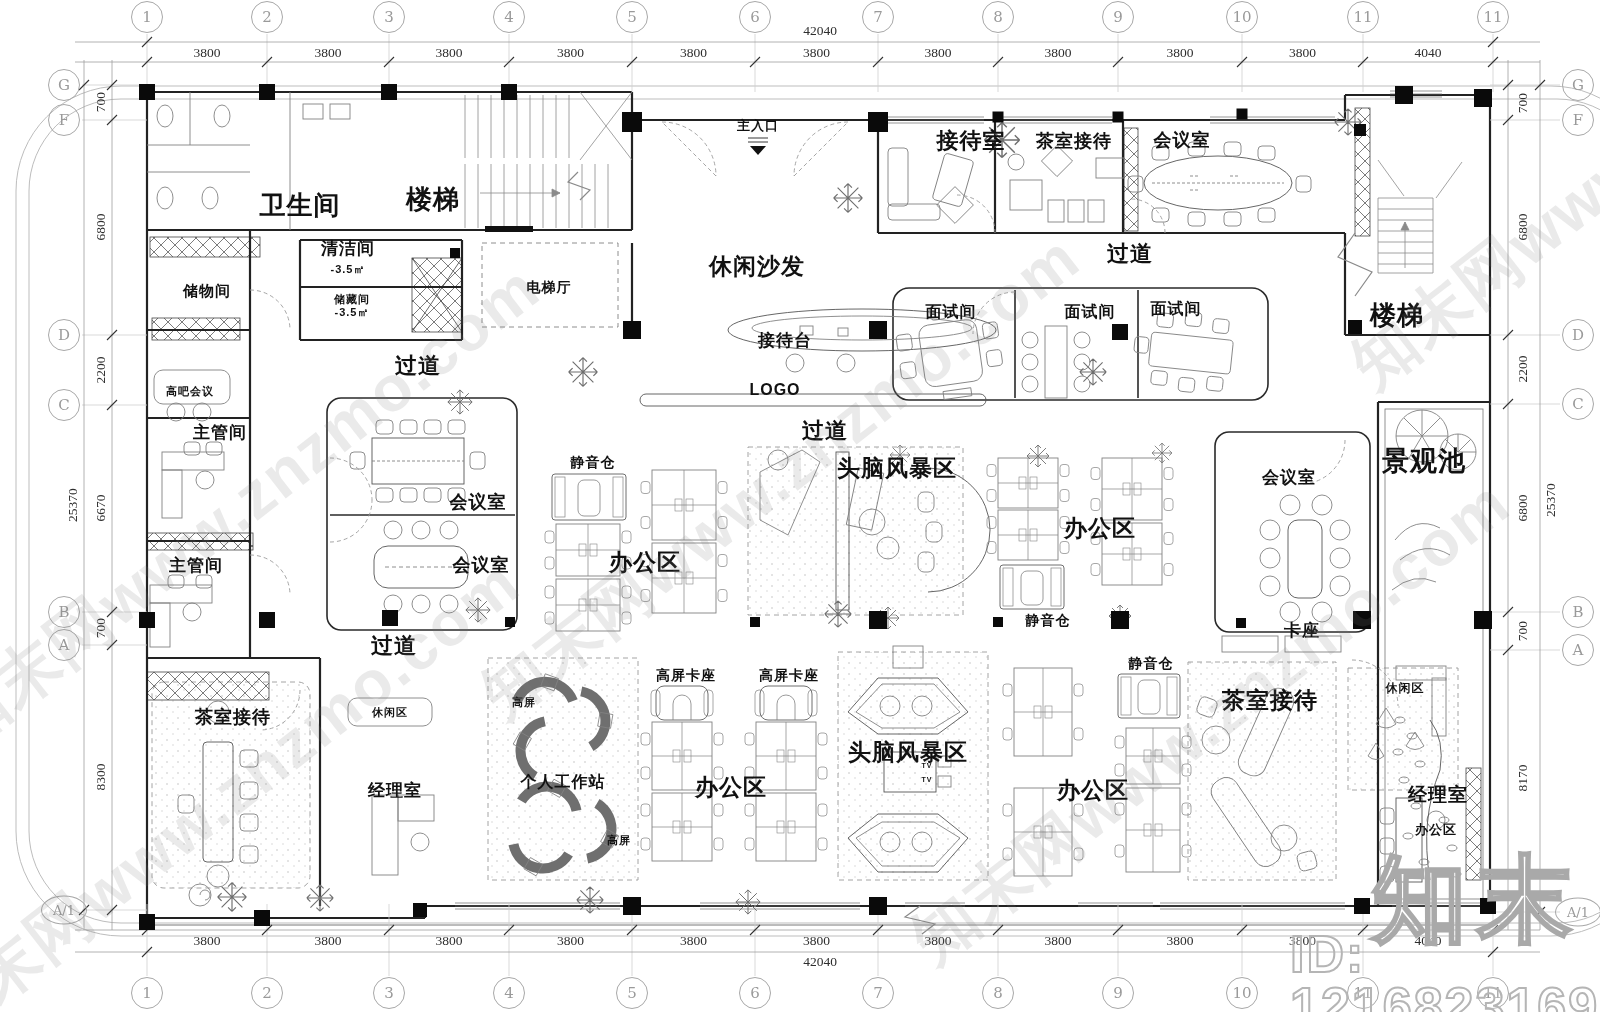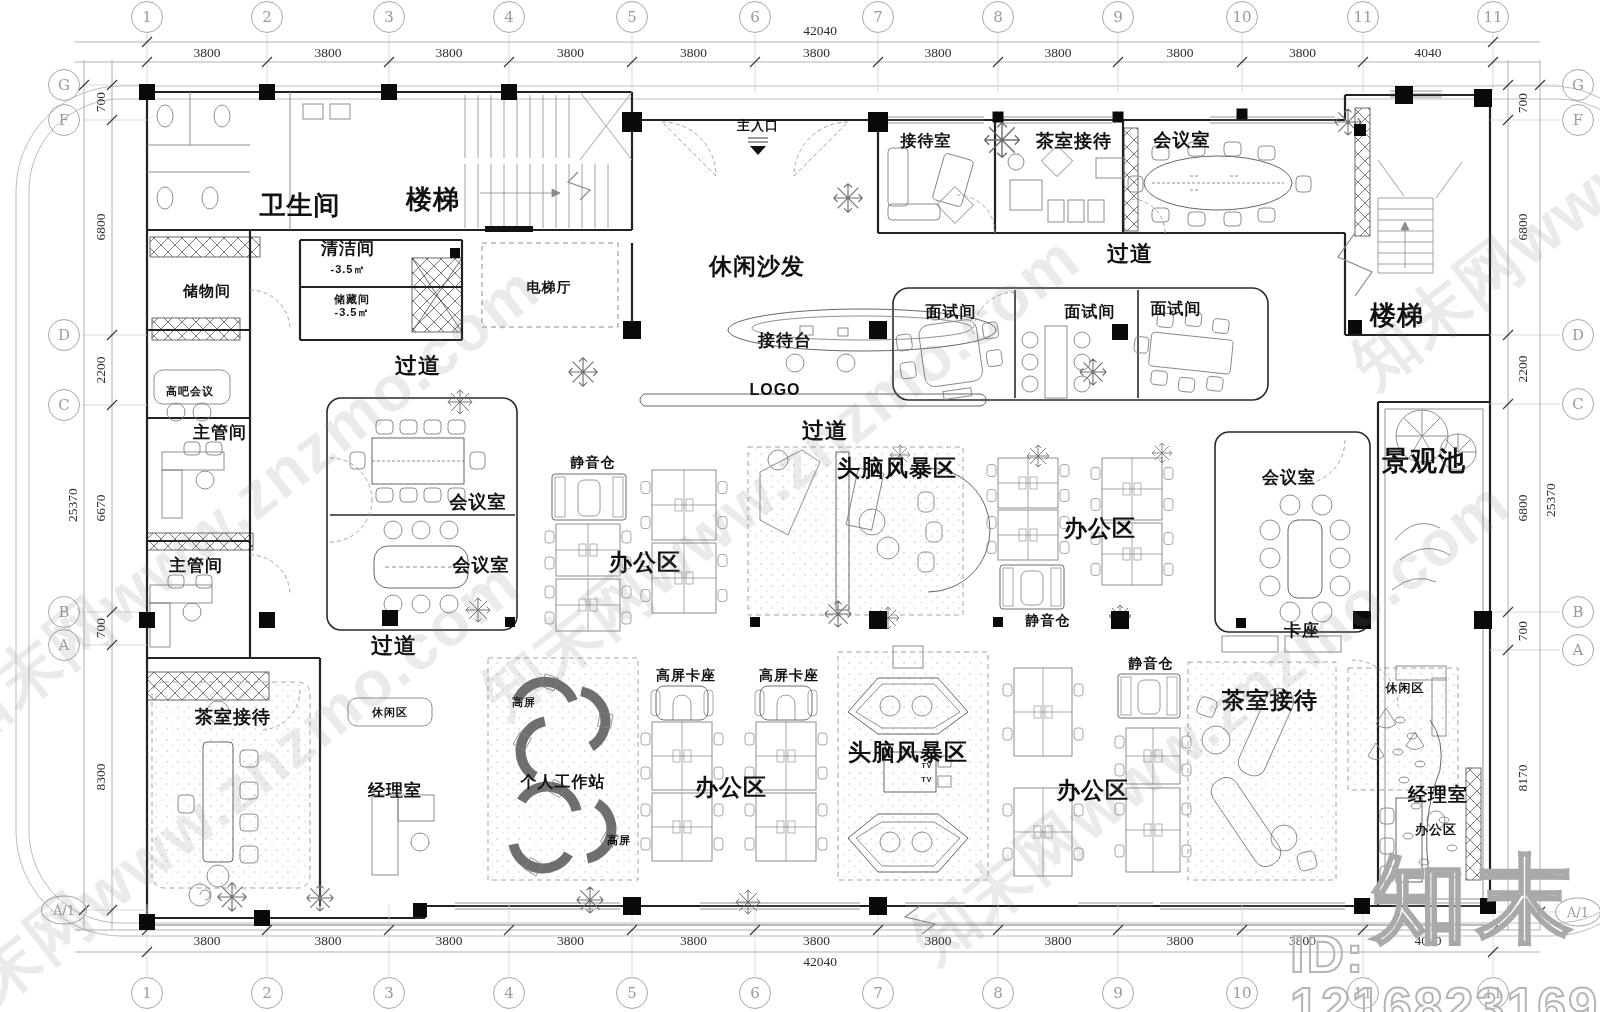--- a/index.html
+++ b/index.html
@@ -752,21 +752,21 @@
       <div class="abs lbl" style="left: 220px; top: 432px; font-size: 17px;">主管间</div>
       <div class="abs lbl" style="left: 196px; top: 565px; font-size: 17px;">主管间</div>
       <div class="abs lbl" style="left: 233px; top: 717px; font-size: 18px;">茶室接待</div>
       <div class="abs lbl" style="left: 390px; top: 712px; font-size: 11px;">休闲区</div>
       <div class="abs lbl" style="left: 395px; top: 790px; font-size: 17px;">经理室</div>
       <div class="abs lbl" style="left: 758px; top: 126px; font-size: 13px;">主入口</div>
       <div class="abs lbl" style="left: 757px; top: 266px; font-size: 23px;">休闲沙发</div>
       <div class="abs lbl" style="left: 785px; top: 340px; font-size: 17px;">接待台</div>
       <div class="abs lbl" style="left: 775px; top: 390px; font-size: 16px;">LOGO</div>
       <div class="abs lbl" style="left: 825px; top: 431px; font-size: 22px;">过道</div>
-      <div class="abs lbl" style="left: 926px; top: 141px; font-size: 16px;">接待室</div>
+      <div class="abs lbl" style="left: 971px; top: 141px; font-size: 22px;">接待室</div>
       <div class="abs lbl" style="left: 1074px; top: 141px; font-size: 18px;">茶室接待</div>
       <div class="abs lbl" style="left: 1182px; top: 140px; font-size: 18px;">会议室</div>
       <div class="abs lbl" style="left: 1130px; top: 254px; font-size: 22px;">过道</div>
       <div class="abs lbl" style="left: 951px; top: 312px; font-size: 16px;">面试间</div>
       <div class="abs lbl" style="left: 1090px; top: 312px; font-size: 16px;">面试间</div>
       <div class="abs lbl" style="left: 1176px; top: 309px; font-size: 16px;">面试间</div>
       <div class="abs lbl" style="left: 1397px; top: 315px; font-size: 26px;">楼梯</div>
       <div class="abs lbl" style="left: 478px; top: 502px; font-size: 18px;">会议室</div>
       <div class="abs lbl" style="left: 481px; top: 565px; font-size: 18px;">会议室</div>
       <div class="abs lbl" style="left: 394px; top: 646px; font-size: 22px;">过道</div>

